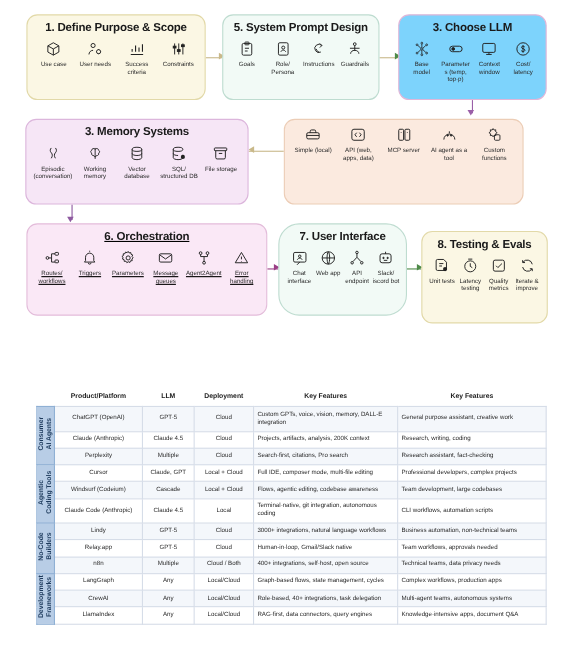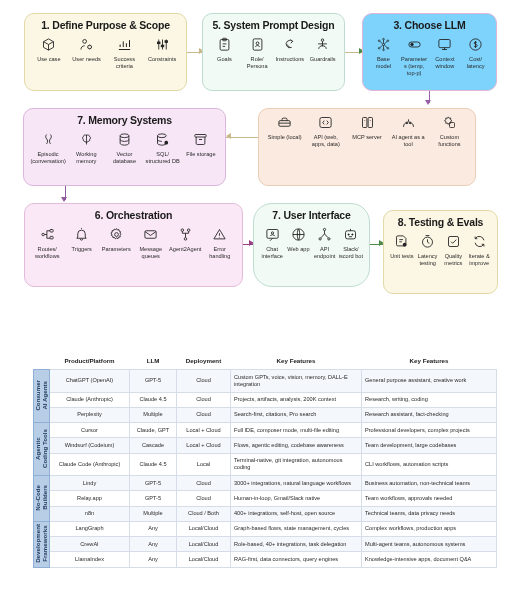--- a/index.html
+++ b/index.html
@@ -54,21 +54,21 @@
     text-align: center;
     word-break: break-word;
   }
 
   
   .c-cream { background: #fbf7e4; border-color: #e2d9a8; }
   .c-mint  { background: #f2faf6; border-color: #bedcd0; }
   .c-pink  { background: #7dd3fc; border-color: #e0b6d8; }
   .c-lilac { background: #f6e6f6; border-color: #dcb6dc; }
   .c-peach { background: #fbeadf; border-color: #eccdb6; }
-  .c-pinklight { background: #fae8f6; border-color: #e3bcda; }
+  .c-pinklight { background: #fae8f6; border-color: #e3bcda; text-decoration: underline; }
 
   
   #n1 { left: 24px;  top: 7px;   width: 163px; height: 78px; }
   #n2 { left: 202px; top: 7px;   width: 143px; height: 78px; }
   #n3 { left: 362px; top: 7px;   width: 135px; height: 78px; }
   #n5 { left: 23px;  top: 102px; width: 203px; height: 78px; }
   #n4 { left: 258px; top: 102px; width: 218px; height: 78px; }
   #n6 { left: 24px;  top: 197px; width: 219px; height: 84px; }
   #n7 { left: 253px; top: 197px; width: 117px; height: 84px; border-radius: 19px; }
   #n8 { left: 383px; top: 204px; width: 115px; height: 84px; }
@@ -276,21 +276,21 @@
                 <circle cx="12" cy="12" r="9"></circle>
                 <path d="M14.5 9.2c-.6-.9-1.6-1.2-2.6-1.2-1.3 0-2.2.7-2.2 1.7 0 2.5 5 1.3 5 4 0 1.2-1.1 2-2.6 2-1.2 0-2.2-.4-2.8-1.3M12 6.5v11"></path>
               </svg>
             </span>
           <span class="lbl">Cost/ latency</span>
         </div>
       </div>
     </div>
 
     <div class="node c-lilac" id="n5">
-      <div class="node-title">7. Memory Systems</div>
+      <div class="node-title">3. Memory Systems</div>
       <div class="items">
         <div class="item">
           <span class="ico">
               <svg width="15" height="15" viewBox="0 0 24 24" fill="none" stroke="#222" stroke-width="1.4">
                 <path d="M9 4c-2 2-2 5 0 7s2 5 0 8"></path>
                 <path d="M15 4c2 2 2 5 0 7s-2 5 0 8"></path>
               </svg>
             </span>
           <span class="lbl">Episodic (conversation)</span>
         </div>

